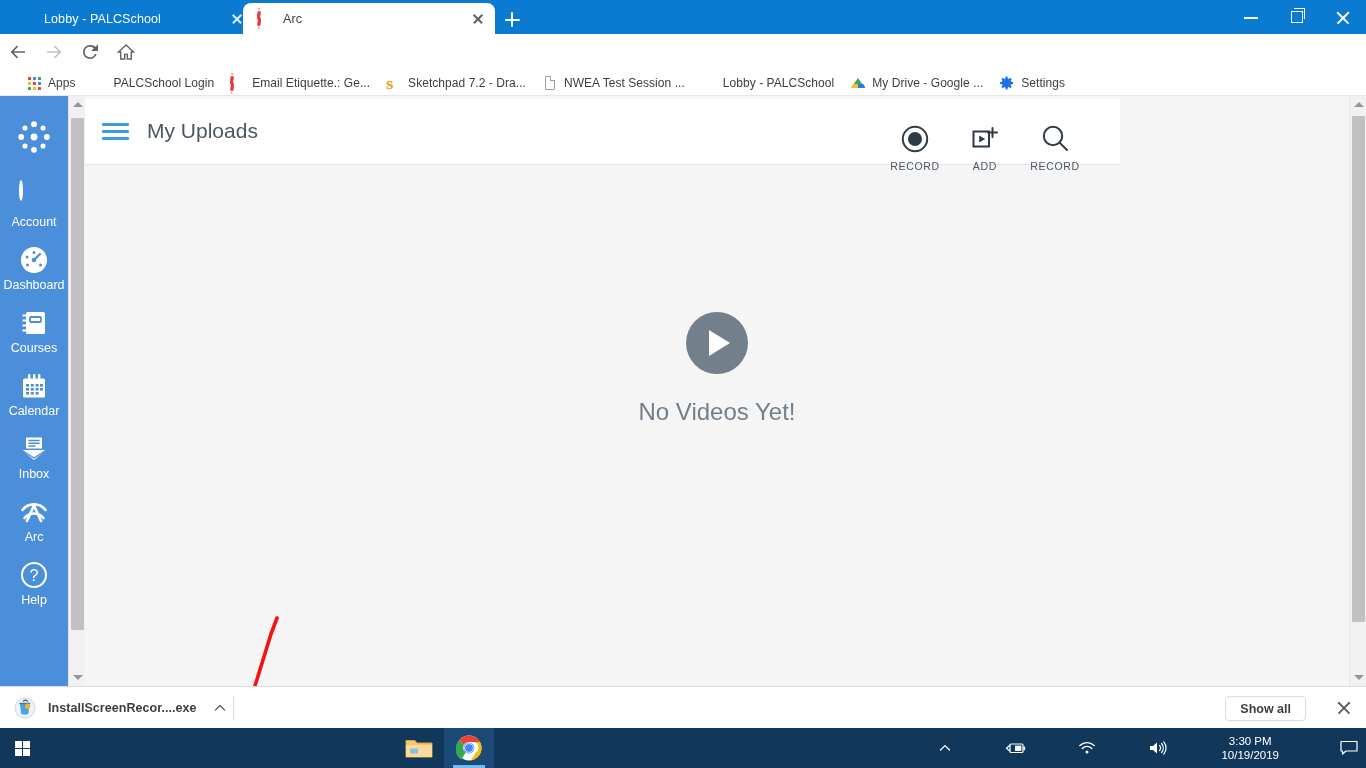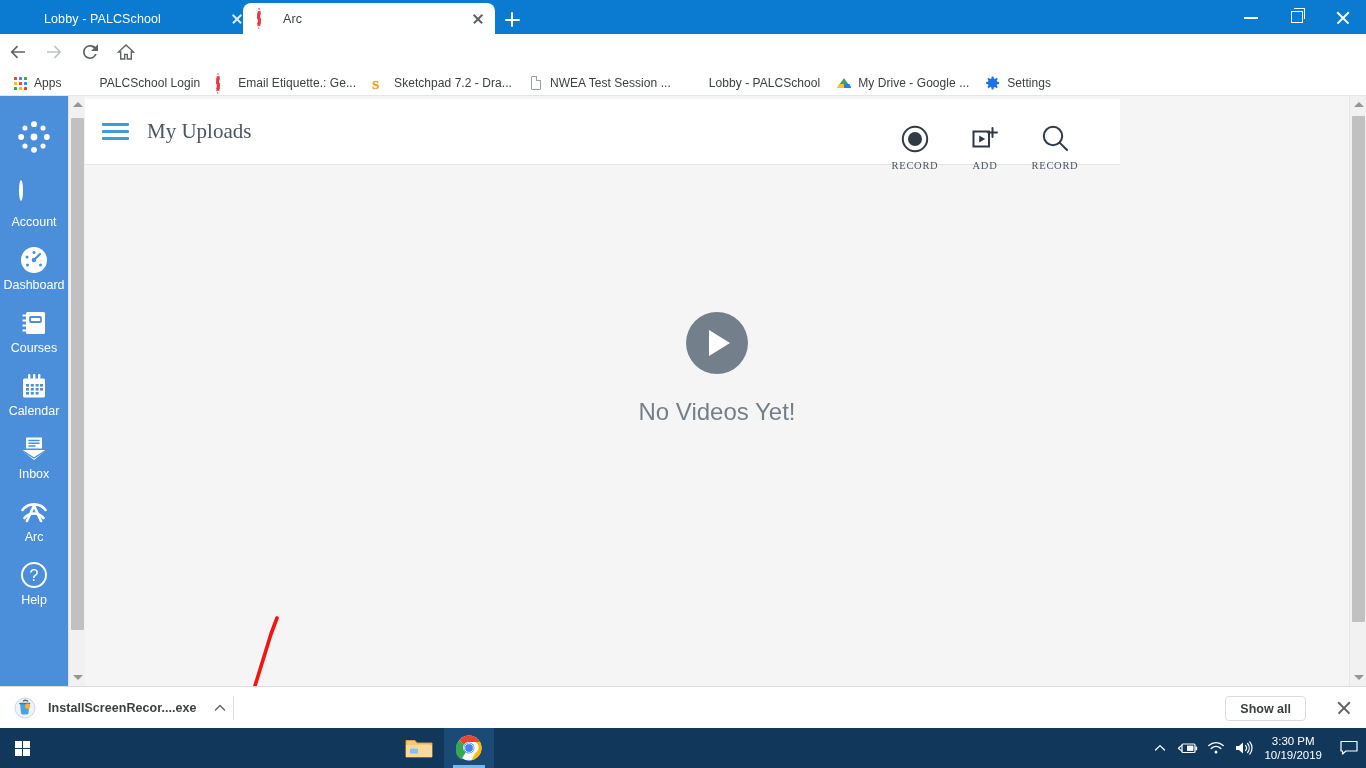--- a/index.html
+++ b/index.html
@@ -108,21 +108,21 @@
   .menu-btn i {
     position:absolute; left:13.5px; width:3.2px; height:3.2px; border-radius:50%; background:#5f6368;
   }
   .menu-btn i:nth-child(1){ top:11px; }
   .menu-btn i:nth-child(2){ top:16.5px; }
   .menu-btn i:nth-child(3){ top:22px; }
 
   
   .bookmarks {
     position:absolute; left:0; top:70px; width:1366px; height:26px;
-    background:#fff; display:flex; padding-left:12px;
+    background:#fff; display:flex; padding-left:26px;
     border-bottom:1px solid #e4e6e8;
   }
   .bm { display:flex; align-items:center; margin-right:16px; cursor:pointer; }
   .bm-ico { width:16px; height:16px; flex:0 0 16px; margin-right:6px; position:relative; }
   .bm-label { font-size:12px; color:#3c4043; white-space:nowrap; letter-spacing:.05px; }
 
   
   .apps-grid { display:grid; grid-template-columns:repeat(3,3px); grid-template-rows:repeat(3,3px);
                gap:2px; position:absolute; left:2px; top:2px; }
   .apps-grid span { width:3px; height:3px; border-radius:.5px; }
@@ -201,21 +201,21 @@
   .inner-thumb { position:absolute; left:2px; top:22px; width:13px; height:512px; background:#c1c1c1; border-radius:1px; }
   .sb-arrow-up, .sb-arrow-dn { position:absolute; left:4px; width:0; height:0;
       border-left:5px solid transparent; border-right:5px solid transparent; }
   .sb-arrow-up { top:6px; border-bottom:5px solid #969696; }
   .sb-arrow-dn { bottom:6px; border-top:5px solid #969696; }
 
   
   .appframe { position:absolute; left:85px; top:0; width:1264px; height:590px; background:#f5f5f5; }
   .apphdr {
     position:absolute; left:0; top:3px; width:1035px; height:66px; background:#fff;
-    border-bottom:1px solid #e3e5e7; display:flex; align-items:center;font-family:Liberation Serif, serif;
+    border-bottom:1px solid #e3e5e7; display:flex; align-items:center;
   }
   .hamburger { position:absolute; left:17px; top:22px; width:27px; height:21px; cursor:pointer; }
   .hamburger span { position:absolute; left:0; width:27px; height:2.6px; background:#3c9cdd; border-radius:1px; }
   .hamburger span:nth-child(1){ top:2px; }
   .hamburger span:nth-child(2){ top:9px; }
   .hamburger span:nth-child(3){ top:16px; }
   .apptitle { position:absolute; left:62px; top:20px; font-size:21px; color:#4b5664; font-weight:400; }
 
   .apptools { position:absolute; right:30px; top:24px; display:flex; align-items:flex-start; }
   .tool { width:70px; display:flex; flex-direction:column; align-items:center; cursor:pointer; color:#2e3b47; }
@@ -279,21 +279,21 @@
     display:flex; align-items:center; cursor:text;
   }
   .search-ico { margin-left:18px; margin-right:14px; }
   .search-ph { font-size:12.5px; color:#3a3a3a; }
   .tb-app { position:absolute; top:0; width:50px; height:40px; cursor:pointer; }
   .tb-app.explorer { left:394px; }
   .tb-app.chrome { left:444px; background:#1b4a77; }
   .tb-app.chrome::after {
     content:""; position:absolute; left:9px; bottom:0; width:32px; height:3px; background:#76b9ed;
   }
-  .tray { position:absolute; right:0; top:0; height:40px; display:flex; align-items:center; }
+  .tray { position:absolute; right:0; top:0; height:40px; display:flex; align-items:center;gap:43px; }
   .tray-ico { width:28px; height:40px; position:relative; cursor:pointer; display:flex;
               align-items:center; justify-content:center; }
   .clock { color:#fff; font-size:11.5px; line-height:14px; text-align:center; margin:0 10px 0 6px; cursor:pointer; }
   .notif { width:34px; height:40px; position:relative; cursor:pointer; display:flex; align-items:center; justify-content:center; }
 </style>
 </head>
 <body>
 
 <div id="browser">
 

